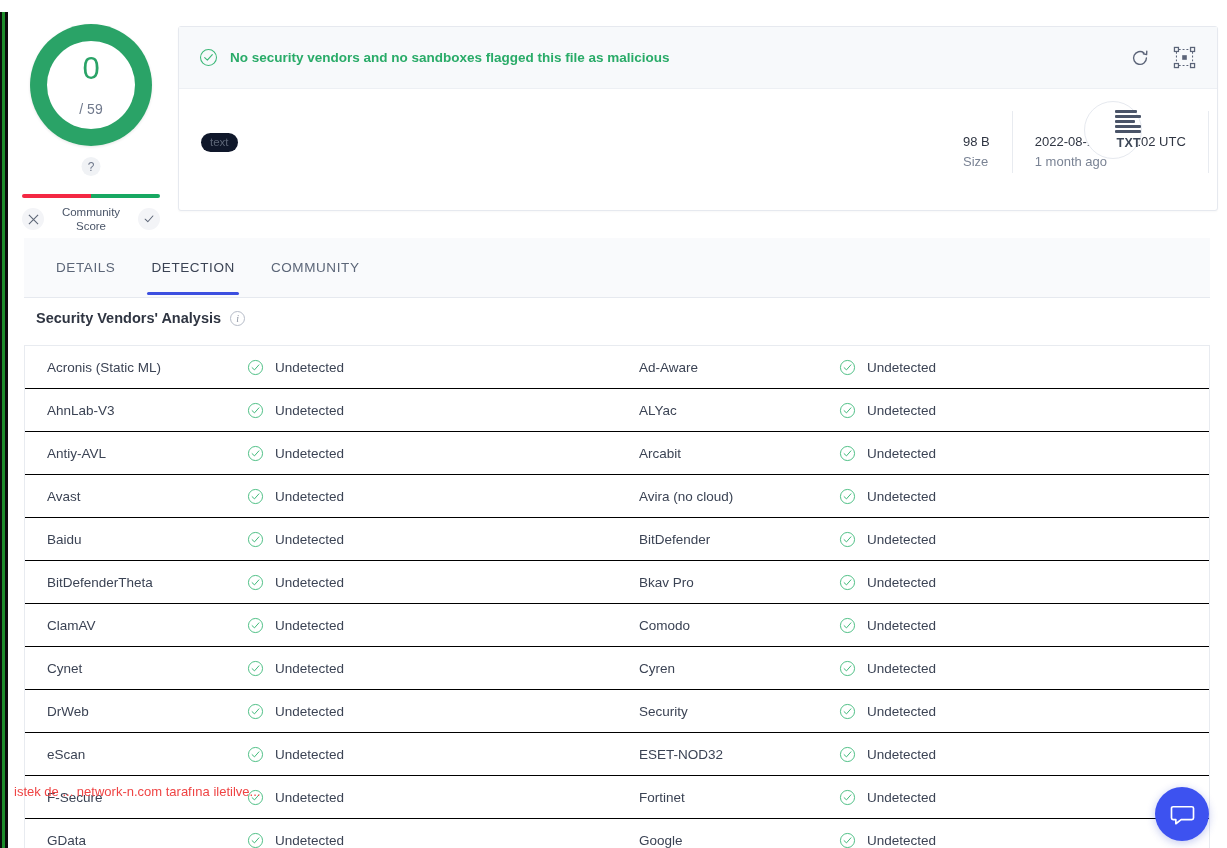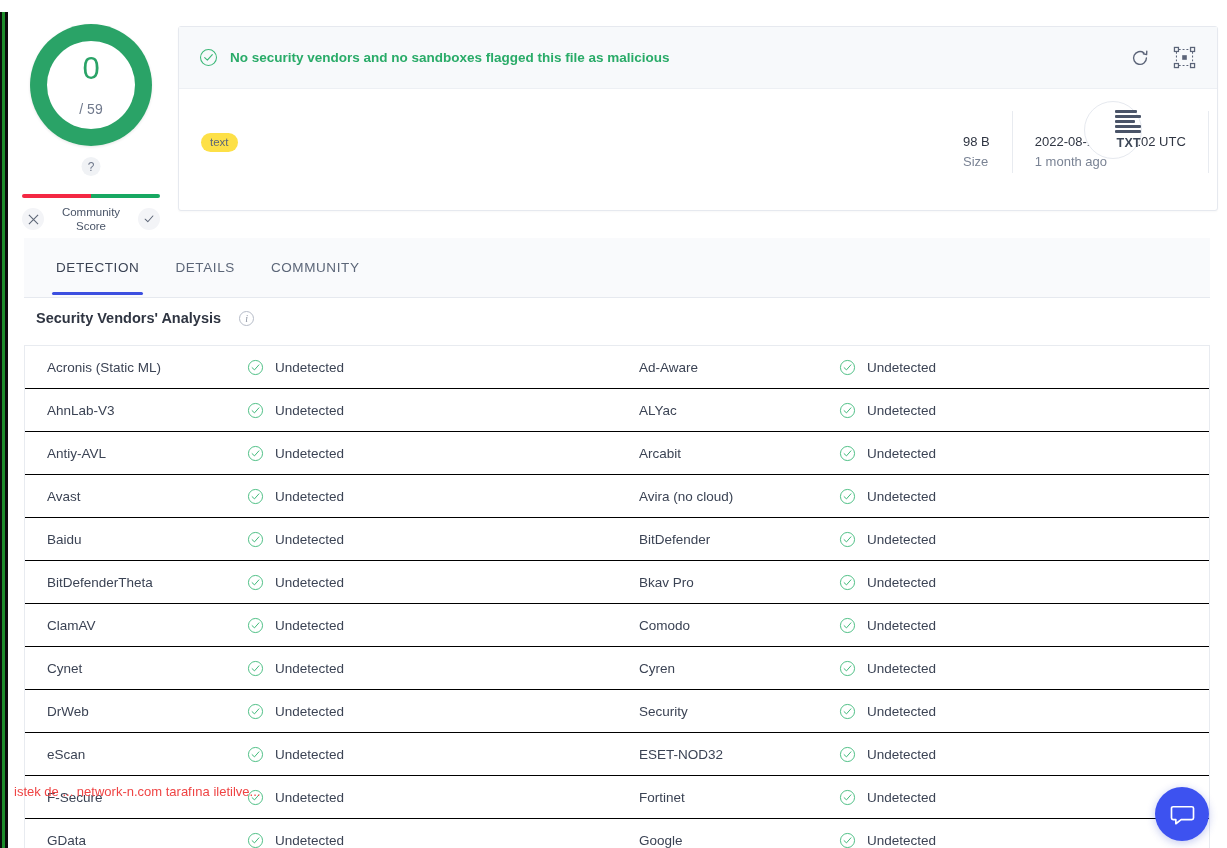--- a/index.html
+++ b/index.html
@@ -87,21 +87,21 @@
   .head-actions { margin-left:auto; display:flex; align-items:center; gap:18px; }
   .act-icon { width:26px; height:26px; color:#5b6478; display:flex; align-items:center; justify-content:center; cursor:pointer; }
 
   .card-body { position:relative; height:122px; display:flex; }
   .body-left { padding:22px 0 0 22px; flex:0 0 auto; width:580px; }
   .hash {
     font-size:14.5px; color:#2f3542; letter-spacing:.1px; word-break:break-all;
   }
   .tagpill {
     display:inline-block; margin-top:22px; padding:3px 9px 4px 9px;
-    background:#fde047; border-radius:10px; font-size:11.5px; color:#5d6border;
+    background:#0f172a; border-radius:10px; font-size:11.5px; color:#5d6border;
     color:#5d6677;
   }
   .meta-wrap {
     position:absolute; left:762px; top:26px; display:flex; align-items:flex-end;
   }
   .meta-cell { padding:0 22px; }
   .meta-v { font-size:13px; color:#2f3542; line-height:19px; }
   .meta-k { font-size:13px; color:#7a8394; line-height:22px; }
   .meta-div { width:1px; height:62px; background:#e8ebf0; margin-top:-4px; }
   .type-circle {
@@ -126,21 +126,21 @@
   }
   .tab.active { color:#3b4354; }
   .tab.active:after {
     content:""; position:absolute; left:14px; right:14px; bottom:0;
     height:3px; background:#3c4fe0; border-radius:2px;
   }
 
   
   .sec-title {
     position:absolute; left:36px; top:310px;
-    display:flex; align-items:flex-end; gap:18px;
+    display:flex; align-items:flex-end; gap:9px;
   }
   .sec-title .t { font-size:14.5px; font-weight:bold; color:#2f3542; }
   .info-i {
     width:15px; height:15px; border-radius:50%; border:1px solid #b6bcc8;
     color:#8d94a2; font-size:10px; display:flex; align-items:center; justify-content:center;
     font-style:italic; font-family:"Liberation Serif", serif;
   }
 
   
   .vendor-table {
@@ -269,22 +269,22 @@
               <i style="width:26px"></i>
               <i style="width:26px"></i>
           </div>
           <div class="type-label">TXT</div>
         </div>
       </div>
     </div>
   </div>
 
   <div class="tabs-bar">
+    <div class="tab">DETAILS</div>
     <div class="tab active">DETECTION</div>
-    <div class="tab">DETAILS</div>
     <div class="tab">COMMUNITY</div>
   </div>
 
   <div class="sec-title">
     <div class="t">Security Vendors' Analysis</div>
     <div class="info-i">i</div>
   </div>
 
   <div class="vendor-table" id="vendor-table">
       <div class="vrow">

